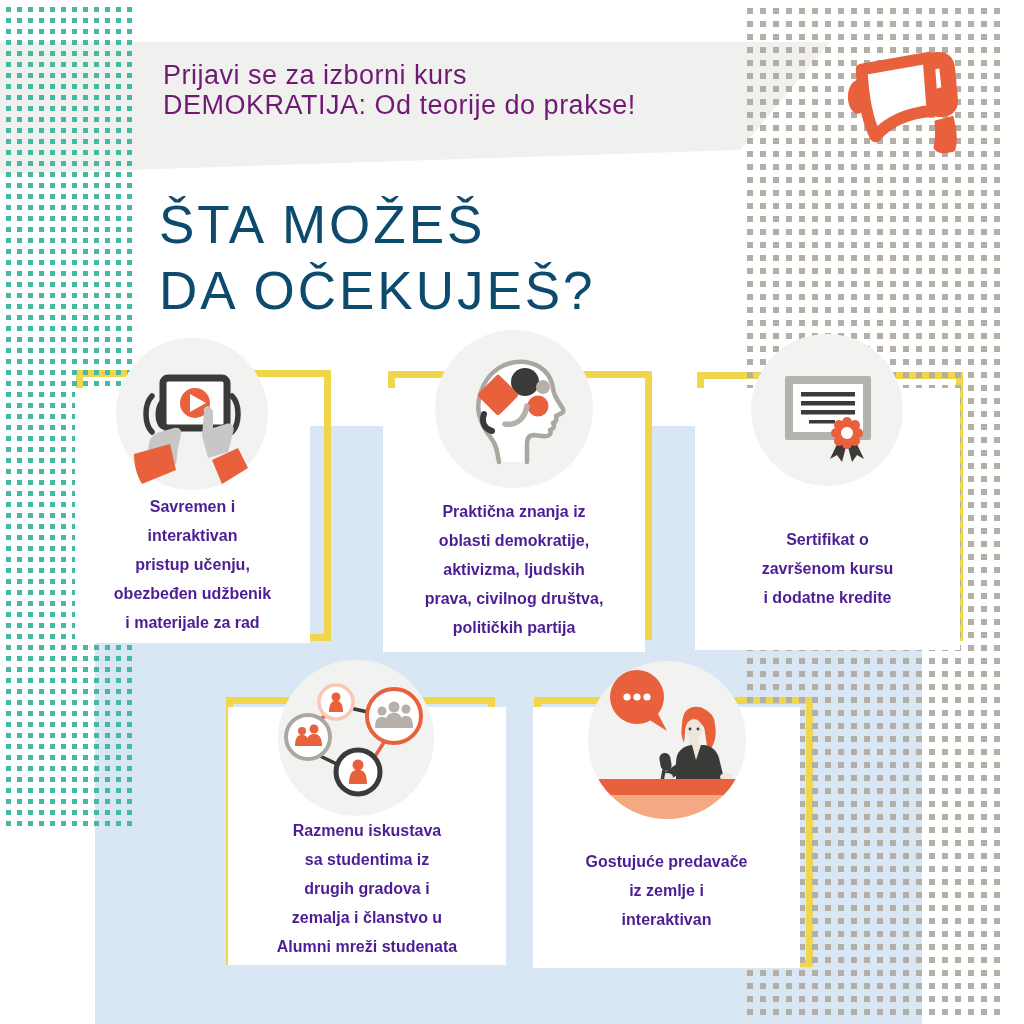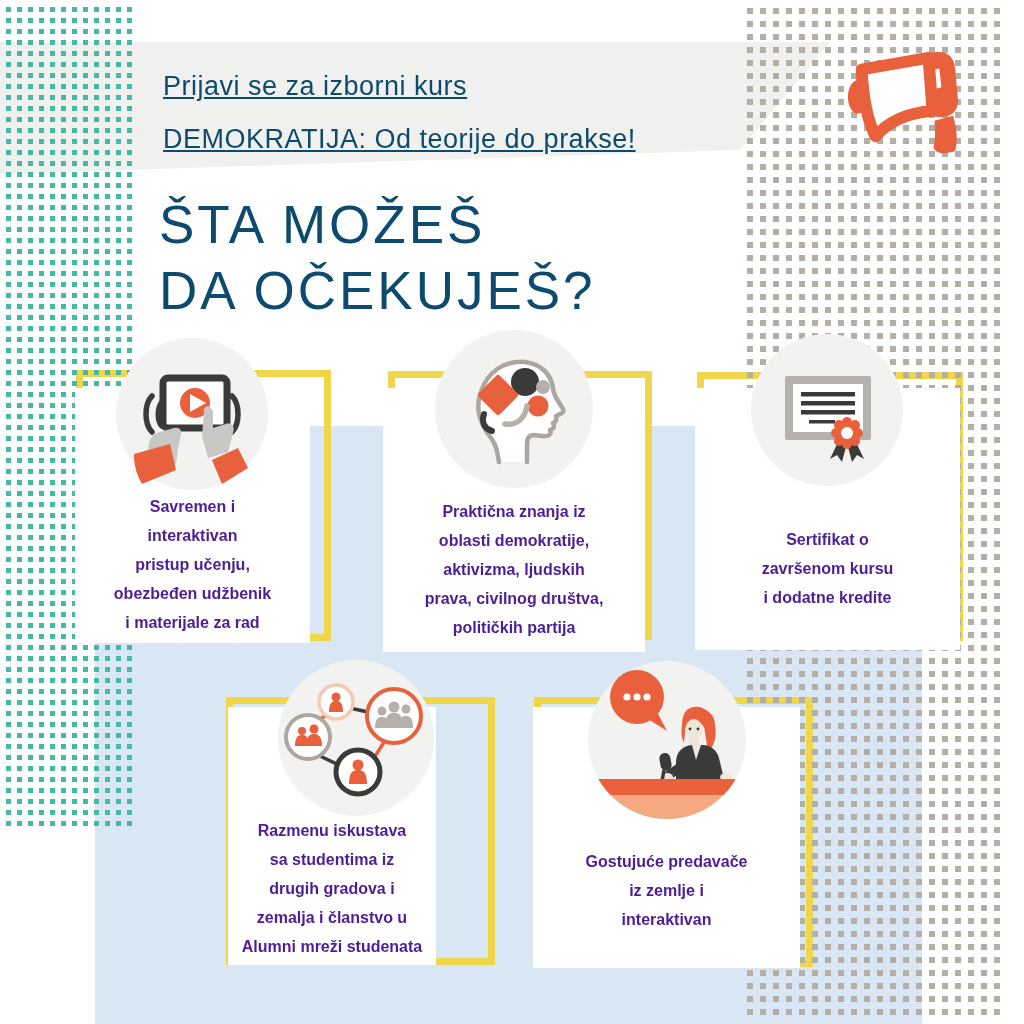--- a/index.html
+++ b/index.html
@@ -16,30 +16,30 @@
   #yf3{left:697px;top:372px;width:266px;height:269px;}
   #yf4{left:226px;top:697px;width:269px;height:268px;}
   #yf5{left:534px;top:697px;width:279px;height:270px;}
   
   .dotgrid{position:absolute;display:grid;z-index:3;pointer-events:none;}
   #teal-dots{left:6px;top:7px;grid-template-columns:repeat(12,11px);grid-auto-rows:11px;}
   #teal-dots i{width:5px;height:5px;background:#45B9A4;}
   #gray-dots{left:747px;top:8px;grid-template-columns:repeat(20,13px);grid-auto-rows:13px;}
   #gray-dots i{width:6px;height:6px;background:#B3AEA6;}
   
-  #banner-text{position:absolute;left:163px;top:60px;z-index:5;font-size:27px;line-height:53px;
-               color:#0c4a6e;letter-spacing:.5px;white-space:pre-line;text-decoration:underline;}
+  #banner-text{position:absolute;left:163px;top:60px;z-index:5;font-size:27px;line-height:30px;
+               color:#701a75;letter-spacing:.5px;white-space:pre-line;}
   #main-title{position:absolute;left:159px;top:192px;z-index:5;font-size:53px;line-height:66px;
               font-weight:300;color:#0c4a6e;letter-spacing:3px;white-space:pre-line;}
   
   .card{position:absolute;background:#fff;z-index:4;}
   #c1{left:75px;top:388px;width:235px;height:255px;}
   #c2{left:383px;top:388px;width:262px;height:264px;}
   #c3{left:695px;top:388px;width:265px;height:262px;}
-  #c4{left:228px;top:707px;width:208px;height:258px;}
+  #c4{left:228px;top:707px;width:278px;height:258px;}
   #c5{left:533px;top:707px;width:267px;height:261px;}
   .card-body{position:absolute;left:6px;right:6px;bottom:4px;display:flex;align-items:center;justify-content:center;}
   .row1 .card-body{top:102px;}
   .row2 .card-body{top:109px;}
   .card-text{font-size:16px;line-height:29px;font-weight:bold;color:#4c1d95;text-align:center;white-space:pre-line;}
   
   .icirc{position:absolute;z-index:5;}
   #ic1{left:116px;top:338px;width:152px;height:152px;}
   #ic2{left:435px;top:330px;width:158px;height:158px;}
   #ic3{left:751px;top:334px;width:152px;height:152px;}

